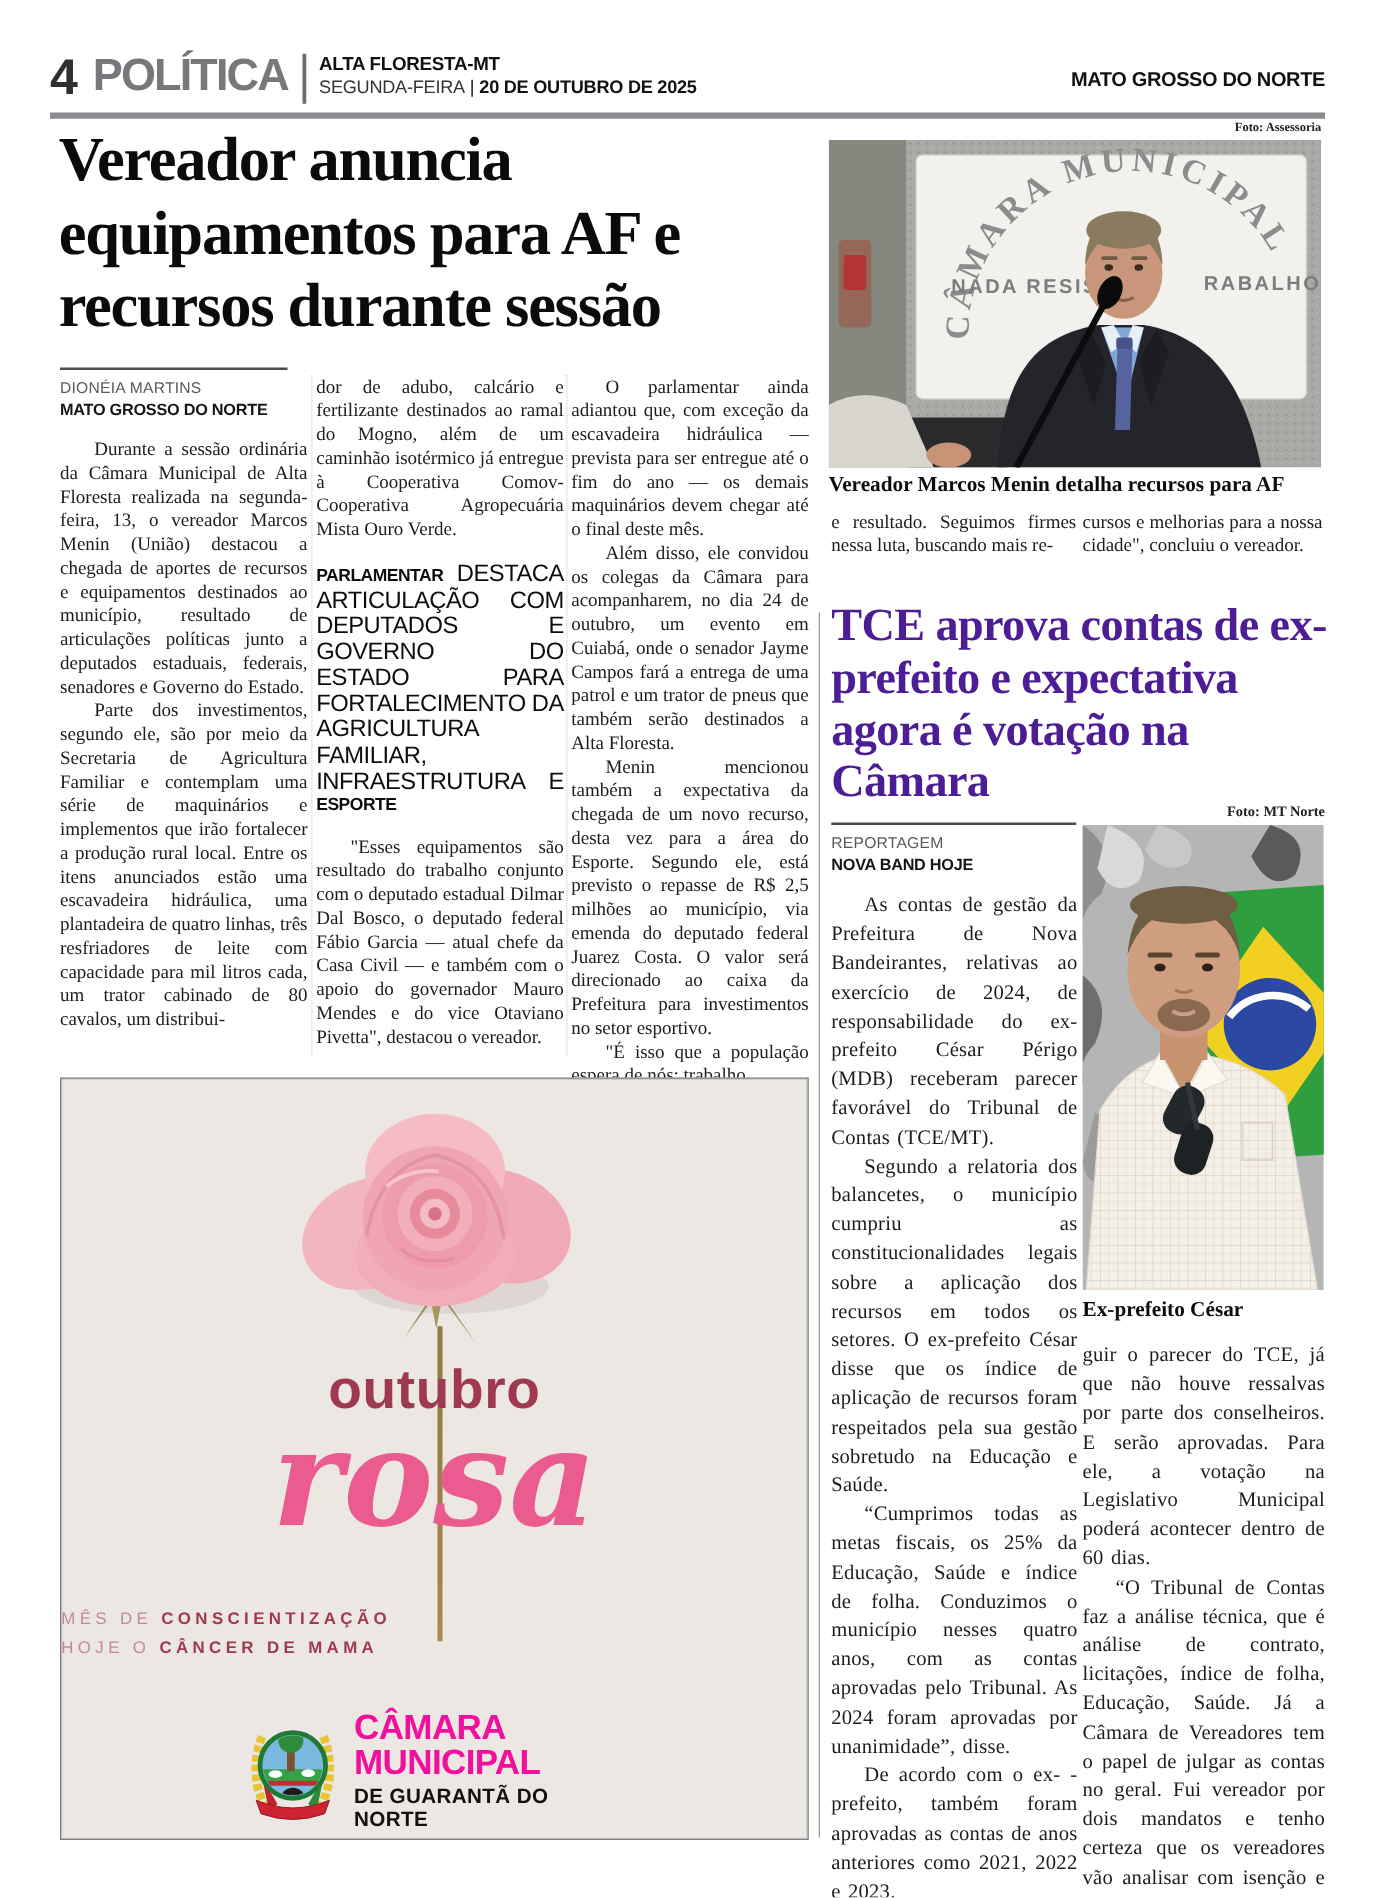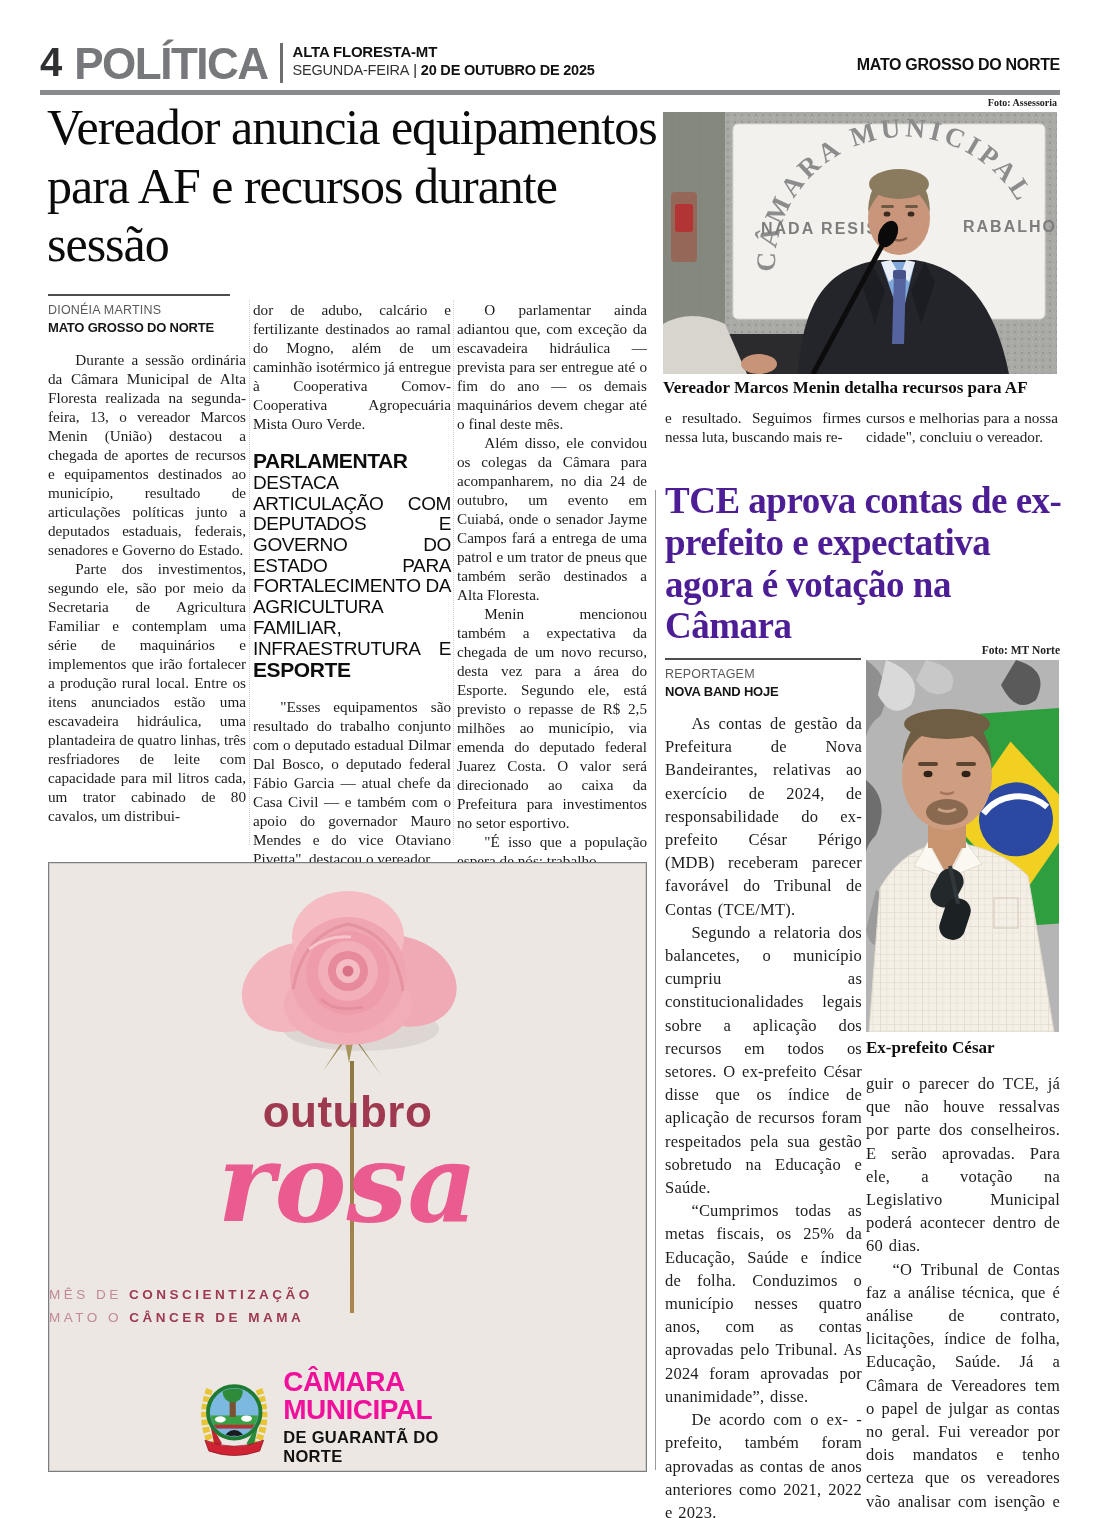--- a/index.html
+++ b/index.html
@@ -5,49 +5,49 @@
   html,body{margin:0;padding:0;background:#ffffff;}
   .page{position:relative;width:1100px;height:1518px;background:#fff;overflow:hidden;
         font-family:"Liberation Serif",serif;color:#1c1c1c;}
 
   
   .masthead{position:absolute;left:40px;top:42px;width:1020px;display:flex;
             justify-content:space-between;align-items:flex-start;
             font-family:"Liberation Sans",sans-serif;}
   .mh-left{display:flex;align-items:flex-start;}
   .page-num{font-size:40px;font-weight:600;color:#2f3032;line-height:1;margin-right:12px;}
-  .section-name{font-size:44px;font-weight:800;color:#77787b;line-height:1;letter-spacing:-1.5px;}
+  .section-name{font-size:36px;font-weight:800;color:#77787b;line-height:1;letter-spacing:-1.5px;}
   .mh-bar{width:3px;height:40px;background:#6d6e70;margin:1px 10px 0 12px;}
   .mh-loc{padding-top:1px;}
   .loc-line{font-size:15px;font-weight:800;color:#111;letter-spacing:-0.2px;}
   .date-line{font-size:14.5px;color:#333;margin-top:2px;letter-spacing:-0.2px;}
   .date-line .sep{margin:0 4px;color:#111;}
   .date-line .bold{font-weight:800;color:#111;}
   .mh-right{font-size:16px;font-weight:800;color:#111;padding-top:14px;letter-spacing:-0.3px;}
   .masthead-rule{position:absolute;left:40px;top:90px;width:1020px;height:5px;background:#8a8b8e;}
 
   
   .a1-headline{position:absolute;left:47px;top:98px;width:612px;
-               font-size:50px;font-weight:400;line-height:1.17;letter-spacing:-1px;color:#0b0b0b;}
+               font-size:50px;font-weight:700;line-height:1.17;letter-spacing:-1px;color:#0b0b0b;}
   .byline{font-family:"Liberation Sans",sans-serif;}
   .byline .b-rule{width:182px;height:2px;background:#4c4d4f;margin-bottom:7px;}
   .byline .b-name{font-size:12.5px;color:#58595b;letter-spacing:0.2px;}
   .byline .b-org{font-size:13px;font-weight:800;color:#151515;margin-top:3px;letter-spacing:-0.2px;}
   .byline1{position:absolute;left:48px;top:294px;}
 
   .bodytext{font-size:15.2px;line-height:19px;text-align:justify;hyphens:auto;-webkit-hyphens:auto;}
   .bodytext p{margin:0;}
   .bodytext p.ind{text-indent:1.8em;}
   .col1{position:absolute;left:48px;top:350px;width:198px;}
   .col2{position:absolute;left:253px;top:300px;width:198px;}
   .col3{position:absolute;left:457px;top:300px;width:190px;}
 
   .subhead{margin:17px 0 15px 0;font-family:"Liberation Sans",sans-serif;color:#0d0d0d;
            line-height:1.09;letter-spacing:-0.4px;}
-  .subhead .lead,.subhead .tail{font-weight:800;font-size:21px;}
+  .subhead .lead,.subhead .tail{font-weight:800;font-size:14px;}
   .subhead .mid{font-weight:400;font-size:19px;}
 
   .cdiv{position:absolute;top:300px;height:545px;width:0;border-left:1px dotted #cfcfcf;}
   .cdiv1{left:249px;} .cdiv2{left:453px;}
 
   
   .credit1{position:absolute;left:663px;top:97px;width:394px;text-align:right;
            font-size:10px;font-weight:700;color:#222;}
   .photo1{position:absolute;left:663px;top:112px;width:394px;height:262px;}
   .caption1{position:absolute;left:663px;top:378px;width:394px;
@@ -305,21 +305,21 @@
           <circle cx="125" cy="92" r="12" fill="#f4bcc4"></circle>
           <circle cx="125" cy="92" r="5.5" fill="#d97287"></circle>
           <path d="M98,120 Q112,134 140,128" fill="none" stroke="#e08a9a" stroke-width="2.5" opacity="0.8"></path>
           <path d="M86,70 Q104,56 128,58" fill="none" stroke="#f7c9d0" stroke-width="3" opacity="0.9"></path>
         </g>
       </svg>
     </div>
     <div class="ad-outubro">outubro</div>
     <div class="ad-rosa">rosa</div>
     <div class="ad-line ad-line1"><span>MÊS DE </span><span class="b">CONSCIENTIZAÇÃO</span></div>
-    <div class="ad-line ad-line2"><span>MATO O </span><span class="b">CÂNCER DE MAMA</span></div>
+    <div class="ad-line ad-line2"><span>HOJE O </span><span class="b">CÂNCER DE MAMA</span></div>
     <div class="ad-logo-row">
       <svg width="92" height="108" viewBox="0 0 92 108">
         <path d="M14,18 C5,42 5,68 17,90" stroke="#e7c536" stroke-width="9" fill="none" stroke-dasharray="7 3"></path>
         <path d="M78,18 C87,42 87,68 75,90" stroke="#e7c536" stroke-width="9" fill="none" stroke-dasharray="7 3"></path>
         <path d="M14,60 L22,98 L30,88 Z" fill="#bf2430"></path>
         <path d="M78,60 L70,98 L62,88 Z" fill="#2e8b3a"></path>
         <circle cx="46" cy="48" r="34" fill="#7cb9e0" stroke="#1f7a34" stroke-width="5"></circle>
         <clipPath id="crestclip">
             <circle cx="46" cy="48" r="31"></circle>
           </clipPath>

